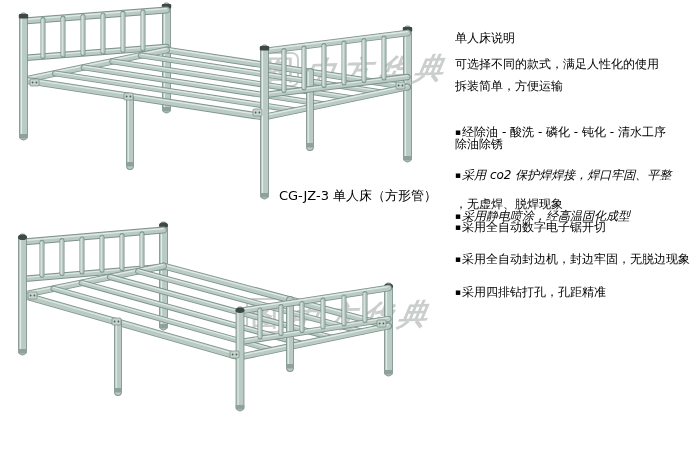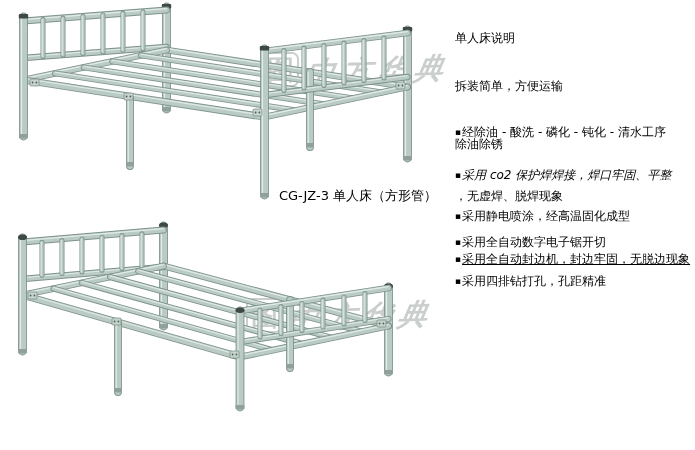--- a/index.html
+++ b/index.html
@@ -263,27 +263,28 @@
       <circle cx="236.4" cy="134.5" r="0.9" fill="#4f5d57"></circle>
       <rect x="377" y="100" width="9" height="7" rx="1" fill="#c6d4ce" stroke="#77897f" stroke-width="0.7"></rect>
       <circle cx="379.6" cy="103.5" r="0.9" fill="#4f5d57"></circle>
       <circle cx="383.4" cy="103.5" r="0.9" fill="#4f5d57"></circle>
     </svg>
 
   <div class="caption" style="left:258px;top:187px;width:200px;">CG-JZ-3 单人床（方形管）</div>
 
   <div class="info">
     <div class="tline" style="top:30px;">单人床说明</div>
+    <div class="tline" style="top:56px;">可选择不同的款式，满足人性化的使用</div>
     <div class="tline" style="top:78px;">拆装简单，方便运输</div>
 
     <div class="tline" style="top:124px;"><span class="blt">▪</span><span>经除油 - 酸洗 - 磷化 - 钝化 - 清水工序</span></div>
     <div class="tline" style="top:136px;">除油除锈</div>
 
     <div class="tline" style="top:167px;font-style:italic;"><span class="blt">▪</span><span>采用 co2 保护焊焊接，焊口牢固、平整</span></div>
-    <div class="tline" style="top:188px;text-align:right;">，无虚焊、脱焊现象</div>
-
-    <div class="tline" style="top:208px;"><span class="blt">▪</span><span>采用静电喷涂，经高温固化成型</span></div>
-    <div class="tline" style="top:234px;"><span class="blt">▪</span><span>采用全自动数字电子锯开切</span></div>
-    <div class="tline" style="top:251px;text-decoration:underline;"><span class="blt">▪</span><span>采用全自动封边机，封边牢固，无脱边现象</span></div>
-    <div class="tline" style="top:273px;"><span class="blt">▪</span><span>采用四排钻打孔，孔距精准</span></div>
+    <div class="tline" style="top:196px;text-align:right;">，无虚焊、脱焊现象</div>
+
+    <div class="tline" style="top:208px;font-style:italic;"><span class="blt">▪</span><span>采用静电喷涂，经高温固化成型</span></div>
+    <div class="tline" style="top:219px;"><span class="blt">▪</span><span>采用全自动数字电子锯开切</span></div>
+    <div class="tline" style="top:251px;"><span class="blt">▪</span><span>采用全自动封边机，封边牢固，无脱边现象</span></div>
+    <div class="tline" style="top:284px;"><span class="blt">▪</span><span>采用四排钻打孔，孔距精准</span></div>
   </div>
 
 </div>
 
 </body></html>

